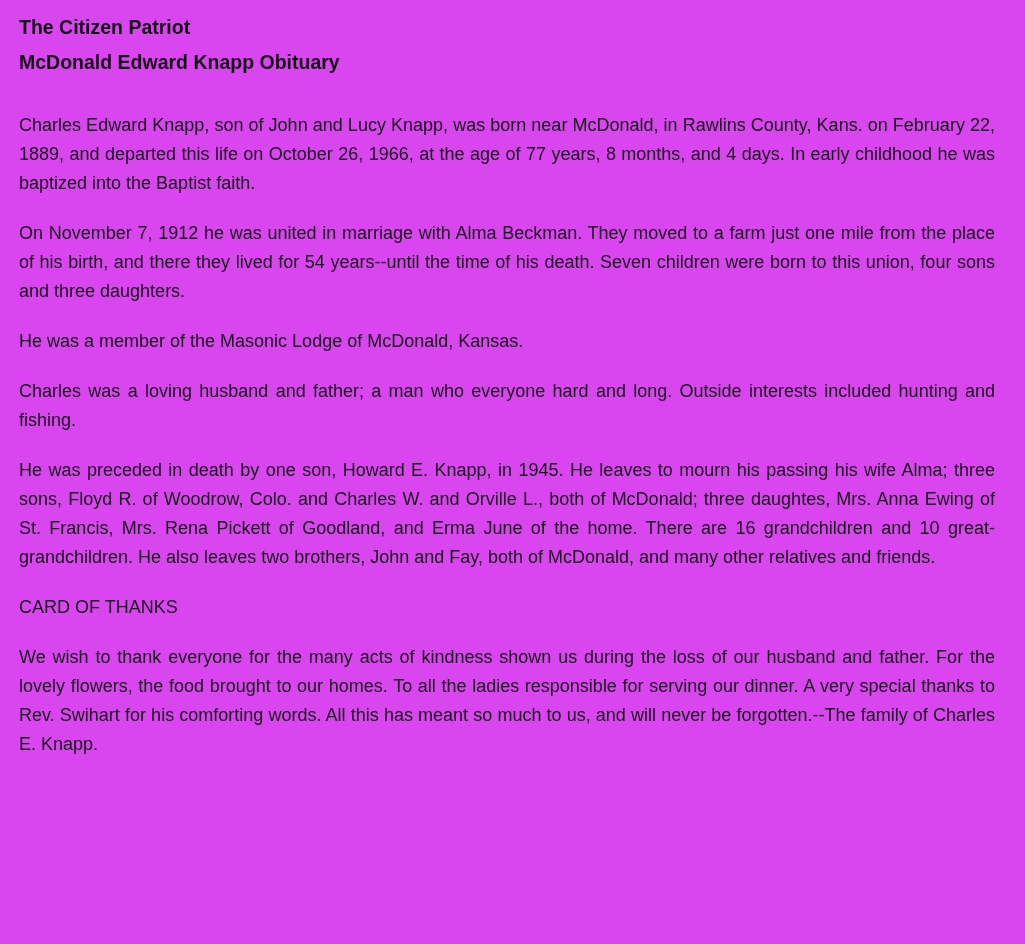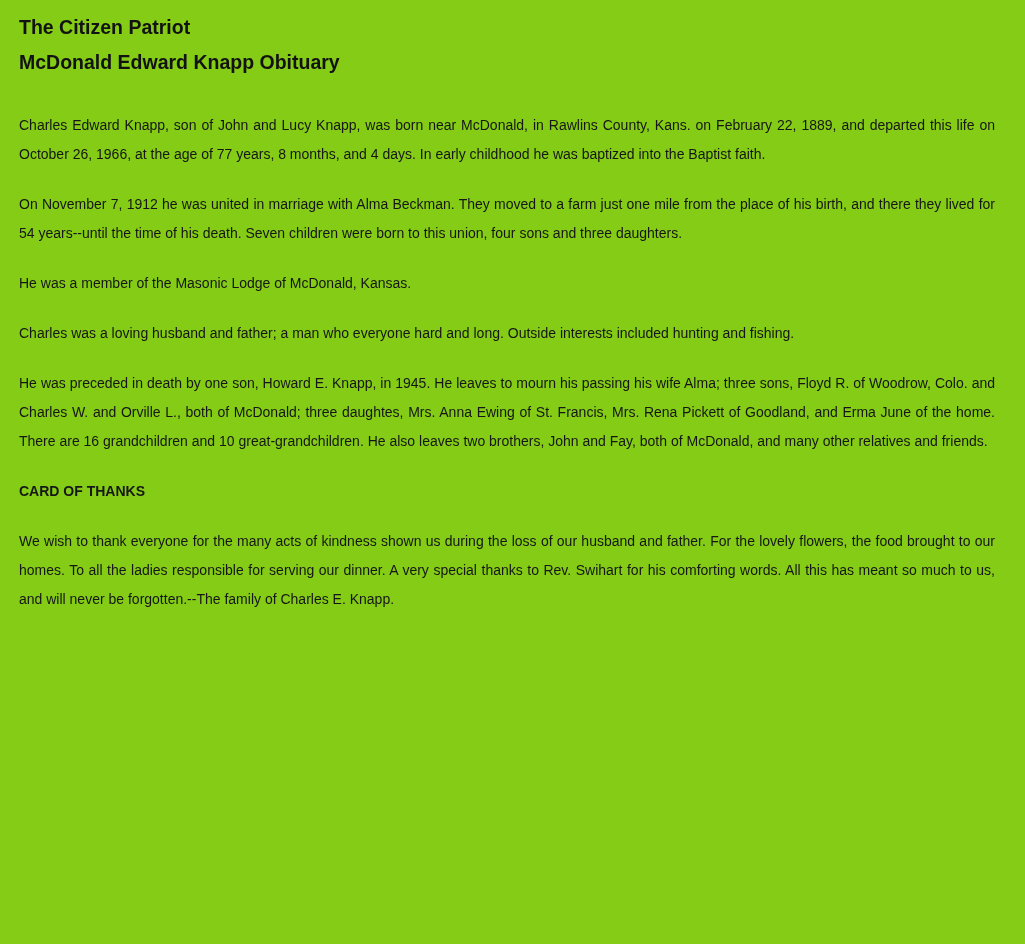--- a/index.html
+++ b/index.html
@@ -3,47 +3,46 @@
 <meta charset="utf-8">
 <style>
   html, body {
     margin: 0;
     padding: 0;
     background: #ffffff;
   }
   .page {
     width: 1025px;
     height: 944px;
-    background: #84cc16;
+    background: #d946ef;
     box-sizing: border-box;
     padding: 10px 30px 0 19px;
     overflow: hidden;
     font-family: "Liberation Sans", sans-serif;
     color: #161616;
   }
   .doc-header {
     margin-bottom: 31px;
   }
   .doc-header .hline {
     font-size: 19.5px;
     font-weight: 700;
     line-height: 35px;
     white-space: nowrap;
     color: #121212;
   }
   .doc-body p {
-    font-size: 14px;
+    font-size: 18px;
     line-height: 29px;
     text-align: justify;
     margin: 0 0 21px 0;
     color: #161616;
   }
   .doc-body p.section-heading {
     text-align: left;
-    font-weight: bold;
   }
 </style>
 </head>
 <body>
 
 <div class="page">
 
   <div class="doc-header">
     <div class="hline">The Citizen Patriot</div>
     <div class="hline">McDonald Edward Knapp Obituary</div>

